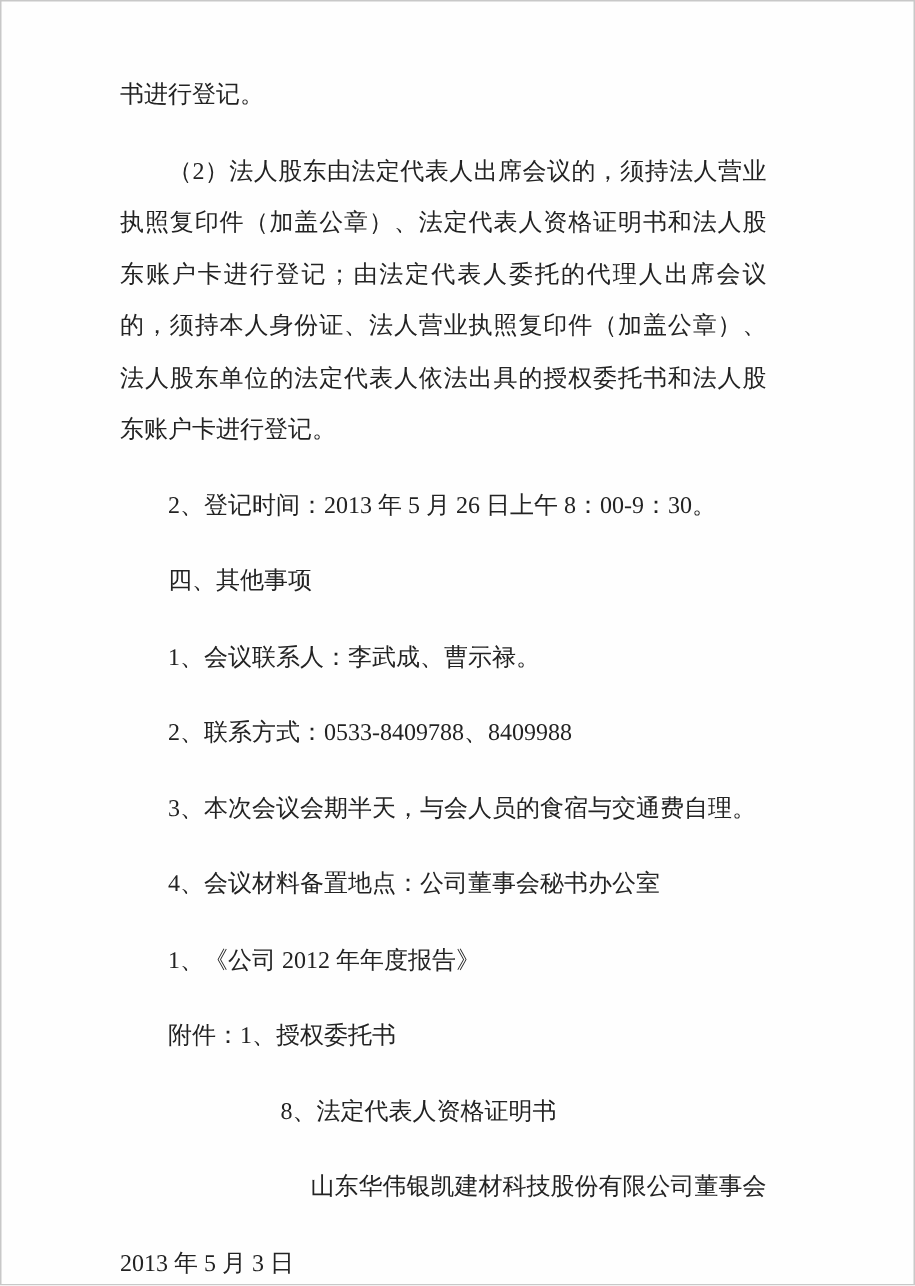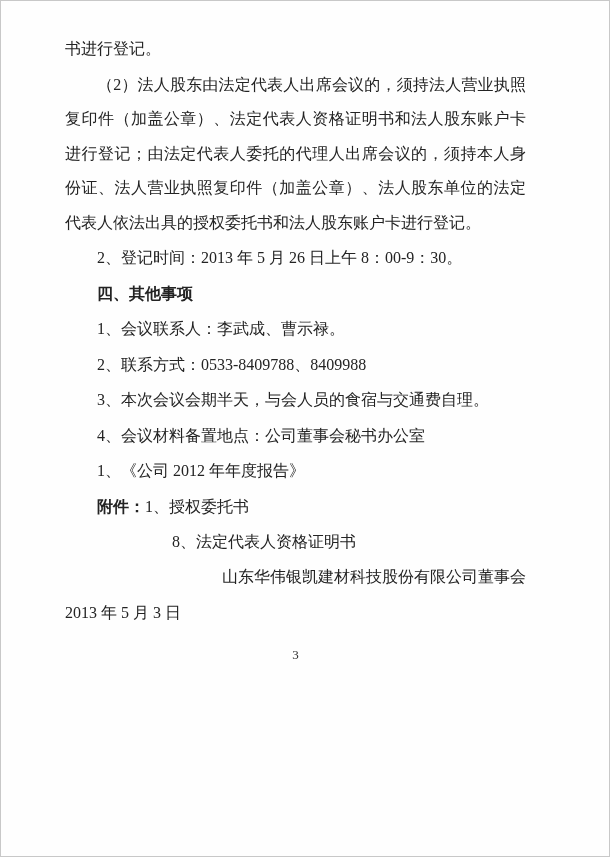--- a/index.html
+++ b/index.html
@@ -15,29 +15,29 @@
     background: #fefefe;
     border: 1px solid #c8c8c8;
     padding: 30px 82px 0 63px;
     font-family: "Liberation Serif", "DejaVu Serif", serif;
     font-size: 16px;
     line-height: 34.5px;
     color: #232323;
     overflow: hidden;
   }
   .page p {
-    margin: 1px;
+    margin: 16px;
     text-align: justify;
     word-break: break-all;
   }
   .indent {
     text-indent: 2em;
   }
   .bold {
-    font-weight: bold;
+    font-weight: normal;
   }
   .attach2 {
     padding-left: 107px;
   }
   .sig-company {
     text-align: right !important;
     font-family: Liberation Mono, monospace;
   }
   .sig-date {
     text-align: right;

